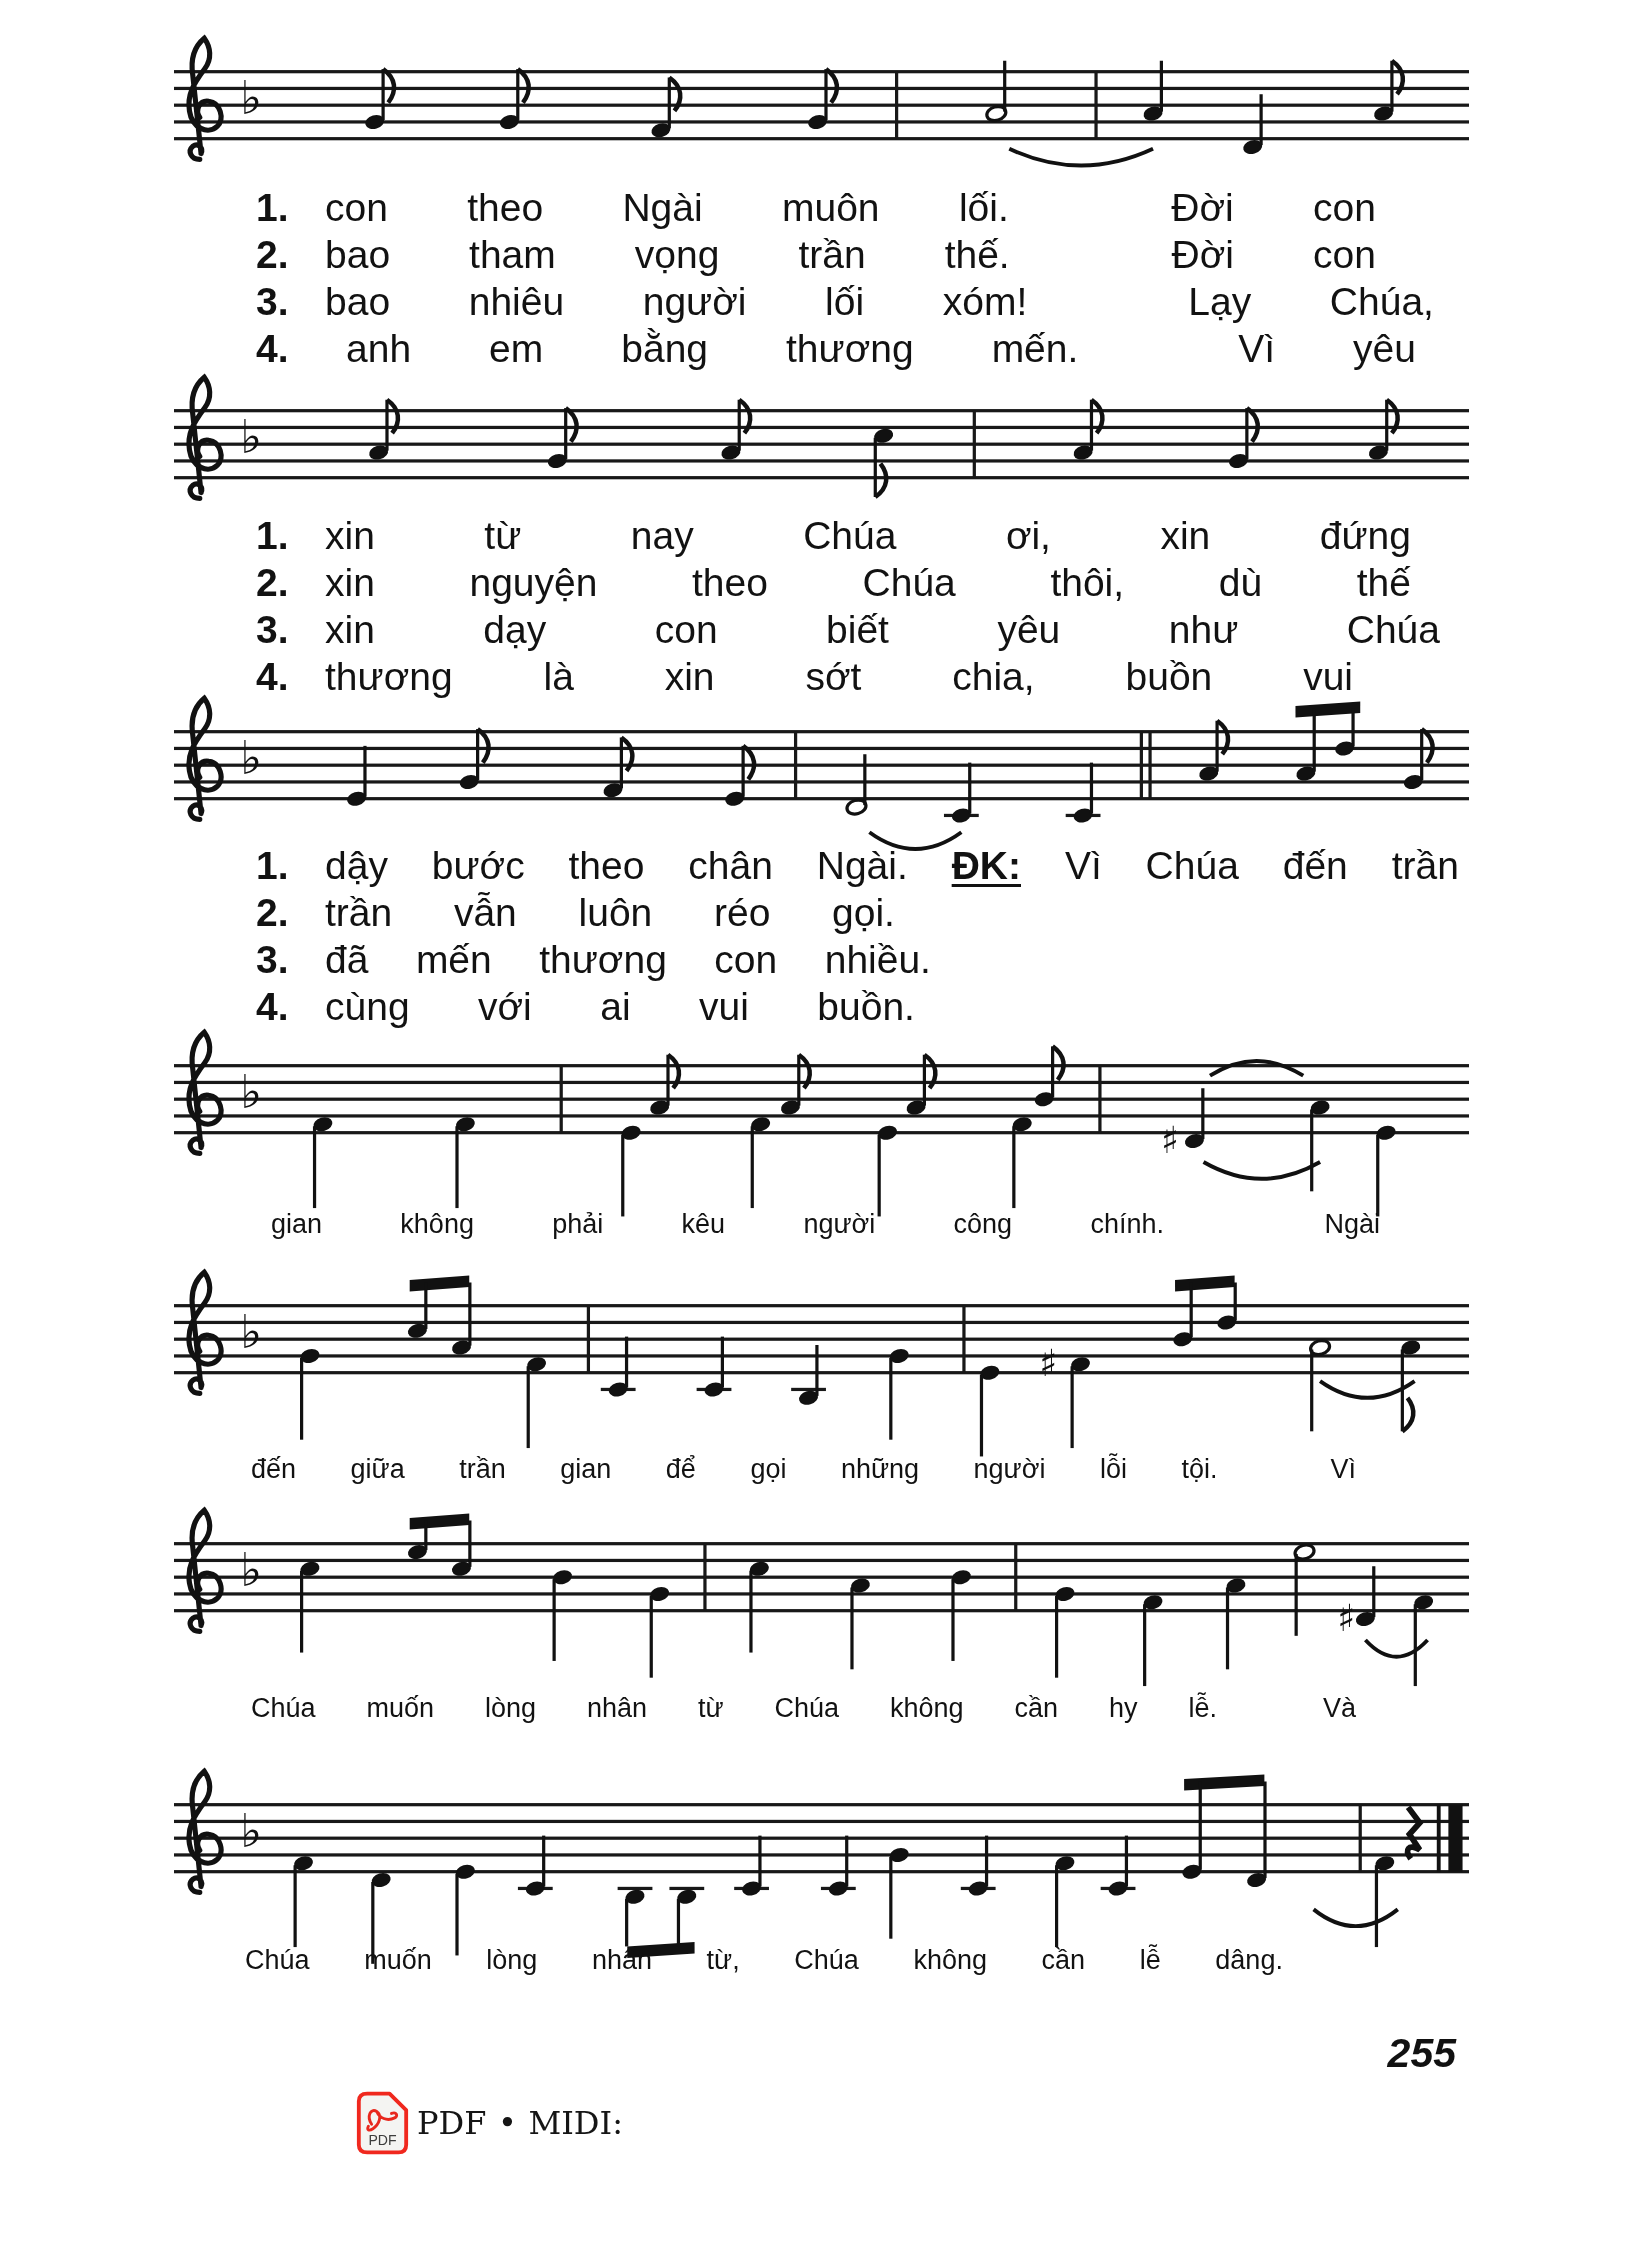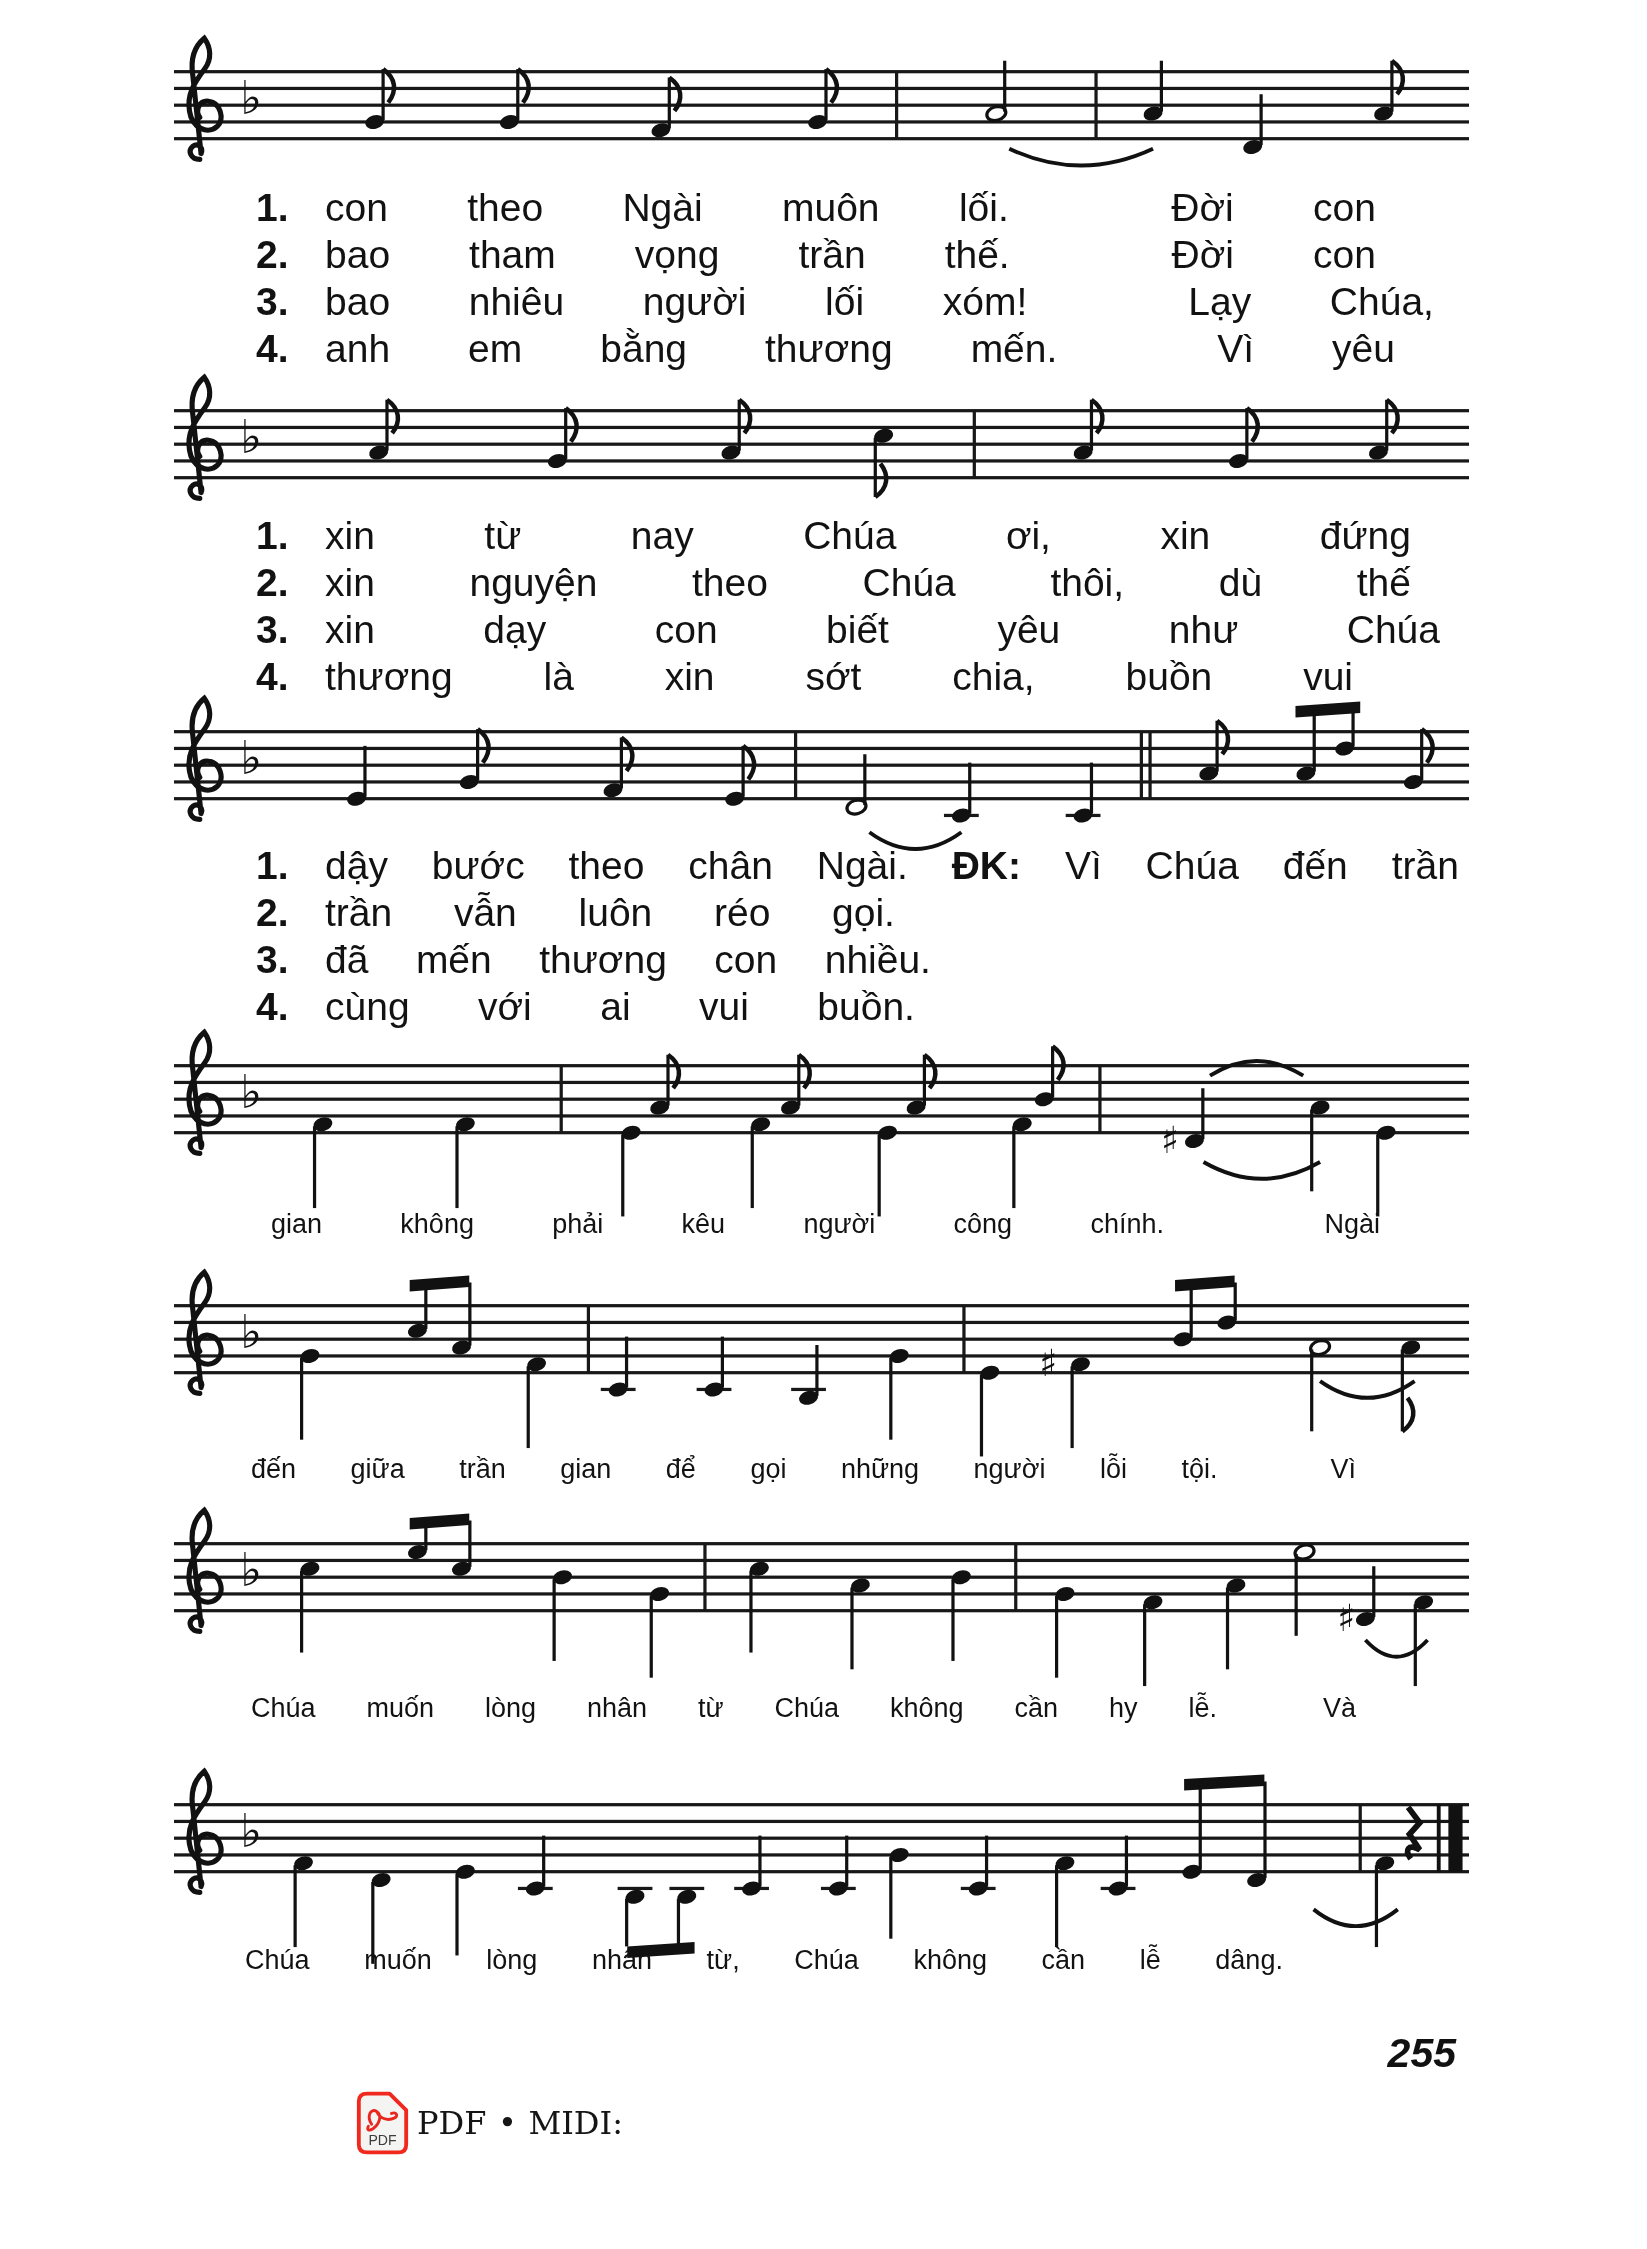--- a/index.html
+++ b/index.html
@@ -11,21 +11,21 @@
   
   .staff{position:absolute;left:174px;width:1295px;height:232px;}
   .staff svg{display:block;}
   
   .verse{position:absolute;left:0;width:1647px;height:200px;}
   .vline{position:absolute;left:0;width:1647px;height:47px;font-size:39px;line-height:43px;white-space:nowrap;}
   .vnum{position:absolute;left:256px;top:0;font-weight:700;}
   .vwords{position:absolute;left:325px;top:0;display:flex;justify-content:space-between;align-items:baseline;}
   .vwords span{display:inline-block;}
   .gap{width:3.9px;}
-  .dk{font-weight:700;text-decoration-thickness:3.2px;text-underline-offset:5.2px;text-align:right;}
+  .dk{font-weight:700;text-decoration:underline;text-decoration-thickness:3.2px;text-underline-offset:5.2px;text-align:right;}
   
   .chorus{position:absolute;display:flex;justify-content:space-between;align-items:baseline;font-size:27px;line-height:43px;white-space:nowrap;}
   .chorus span{display:inline-block;}
   
   .pagenum{position:absolute;top:2030px;left:1366px;width:90px;text-align:right;
     font-family:Liberation Sans, sans-serif;font-style:italic;font-weight:700;font-size:41px;color:#111;}
   
   .footer{position:absolute;top:2089px;left:356px;height:67px;display:flex;align-items:center;gap:8px;}
   .ftext{font-family:"DejaVu Serif",serif;font-size:32px;color:#151515;display:flex;gap:11.6px;align-items:baseline;}
   .ftext a{color:#151515;text-decoration:none;}
@@ -378,21 +378,21 @@
           <span>người</span>
           <span>lối</span>
           <span>xóm!</span>
           <span class="gap"></span>
           <span>Lạy</span>
           <span>Chúa,</span>
         </div>
       </div>
       <div class="vline" style="top: 141px;">
         <span class="vnum">4.</span>
-        <div class="vwords" style="width: 1070px;">
+        <div class="vwords" style="width: 1070px; margin-left: 21px;">
           <span>anh</span>
           <span>em</span>
           <span>bằng</span>
           <span>thương</span>
           <span>mến.</span>
           <span class="gap"></span>
           <span>Vì</span>
           <span>yêu</span>
         </div>
       </div>

